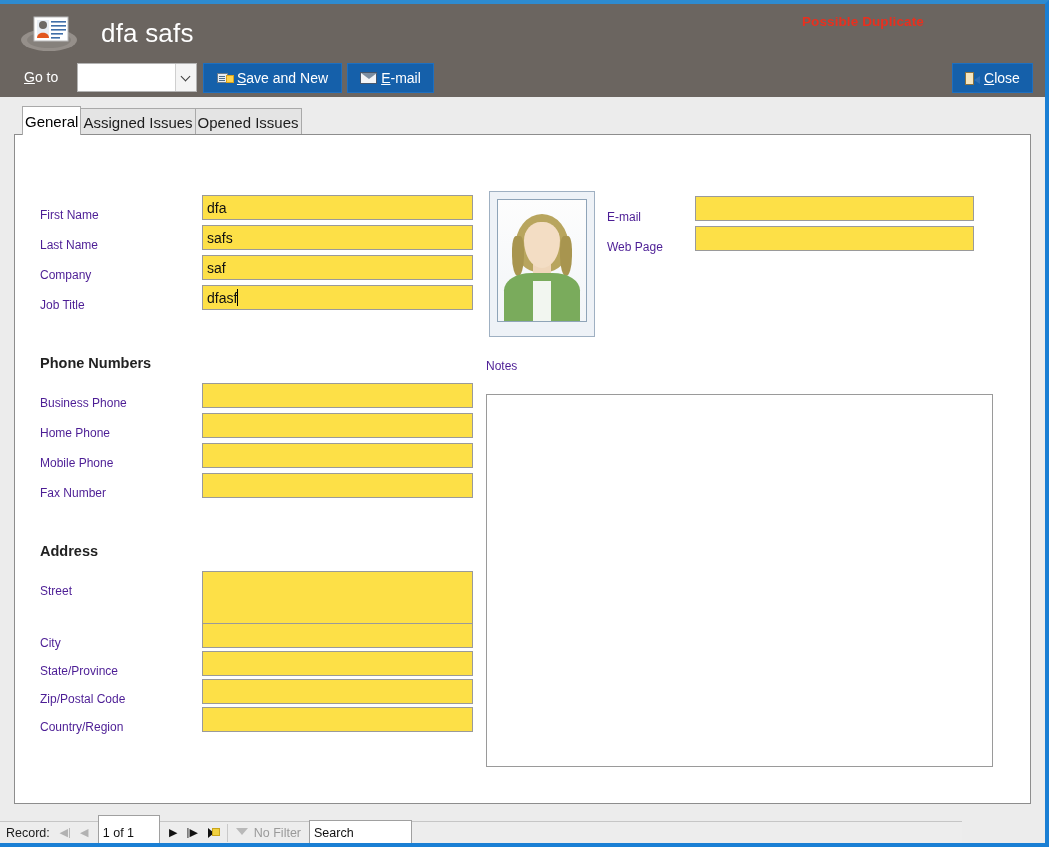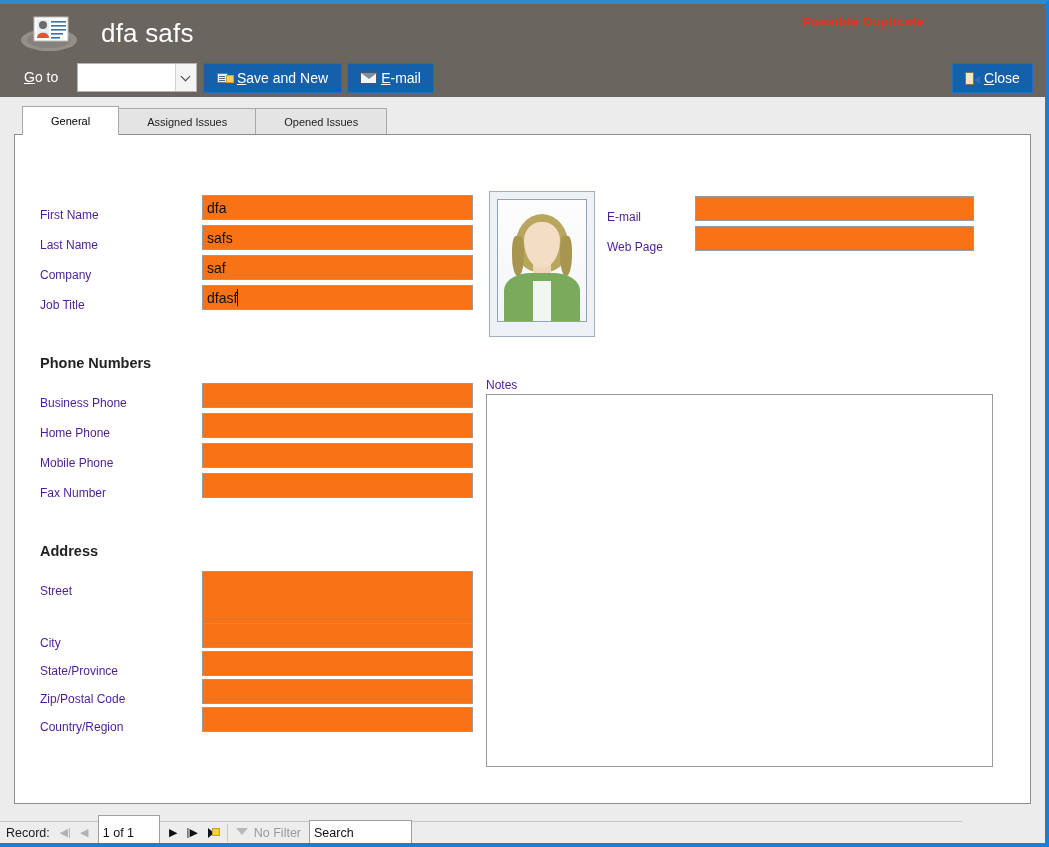--- a/index.html
+++ b/index.html
@@ -140,22 +140,22 @@
     padding: 11px 14px 0 14px;
   }
   .tabstrip {
     position: relative;
     height: 27px;
     display: flex; align-items: flex-end;
     margin-left: 8px;
   }
   .tab {
     height: 27px;
-    padding: 0 28px;
-    font-size: 11px; color: #1d1d1d;
+    padding: 0 2px;
+    font-size: 15px; color: #1d1d1d;
     background: #e4e4e4;
     border: 1px solid #a9a9a9;
     border-bottom: none;
     display: flex; align-items: center;
     cursor: pointer;
     margin-right: -1px;
     position: relative;
   }
   .tab.active {
     background: #ffffff;
@@ -174,21 +174,21 @@
 
   
   .lbl {
     position: absolute;
     font-size: 12px; color: #4c1d95;
     white-space: nowrap;
   }
   .lbl.bold { font-weight: bold; color: #222; font-size: 14.5px; }
   .fld {
     position: absolute;
-    background: #f97316;
+    background: #fde047;
     border: 1px solid #9a9a9a;
     font-size: 14px; color: #111;
     font-family: "Liberation Sans", sans-serif;
     padding: 2px 4px;
     outline: none;
   }
   .caret {
     position: absolute;
     width: 1px; background: #000;
     animation: blink 1.05s steps(1, end) infinite;
@@ -426,21 +426,21 @@
 
       <div class="lbl" style="left:25px; top:291px;">Home Phone</div>
       <input class="fld" style="left: 187px; top: 278px; width: 271px; height: 25px;" value="">
 
       <div class="lbl" style="left:25px; top:321px;">Mobile Phone</div>
       <input class="fld" style="left: 187px; top: 308px; width: 271px; height: 25px;" value="">
 
       <div class="lbl" style="left:25px; top:351px;">Fax Number</div>
       <input class="fld" style="left: 187px; top: 338px; width: 271px; height: 25px;" value="">
 
-      <div class="lbl" style="left:471px; top:243px;text-align:right;">Notes</div>
+      <div class="lbl" style="left:471px; top:224px;text-align:right;">Notes</div>
       <textarea class="notes-box" style="left: 471px; top: 259px; width: 507px; height: 373px; resize: none;" value=""></textarea>
 
       <div class="lbl bold" style="left:25px; top:408px;">Address</div>
 
       <div class="lbl" style="left:25px; top:449px;">Street</div>
       <textarea class="fld" style="left: 187px; top: 436px; width: 271px; height: 53px; resize: none;" value=""></textarea>
 
       <div class="lbl" style="left:25px; top:501px;">City</div>
       <input class="fld" style="left: 187px; top: 488px; width: 271px; height: 25px;" value="">
 

